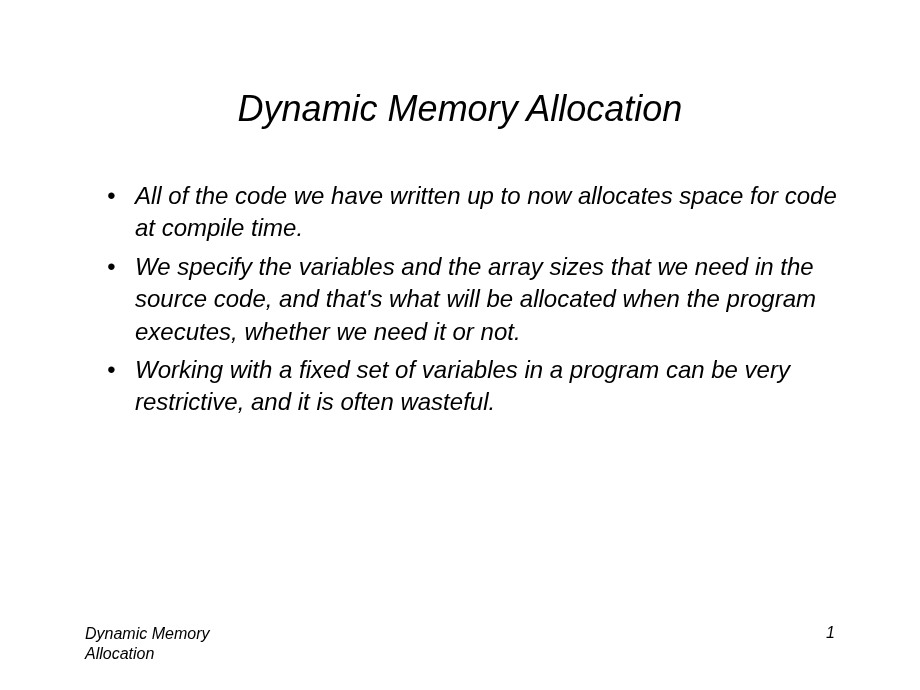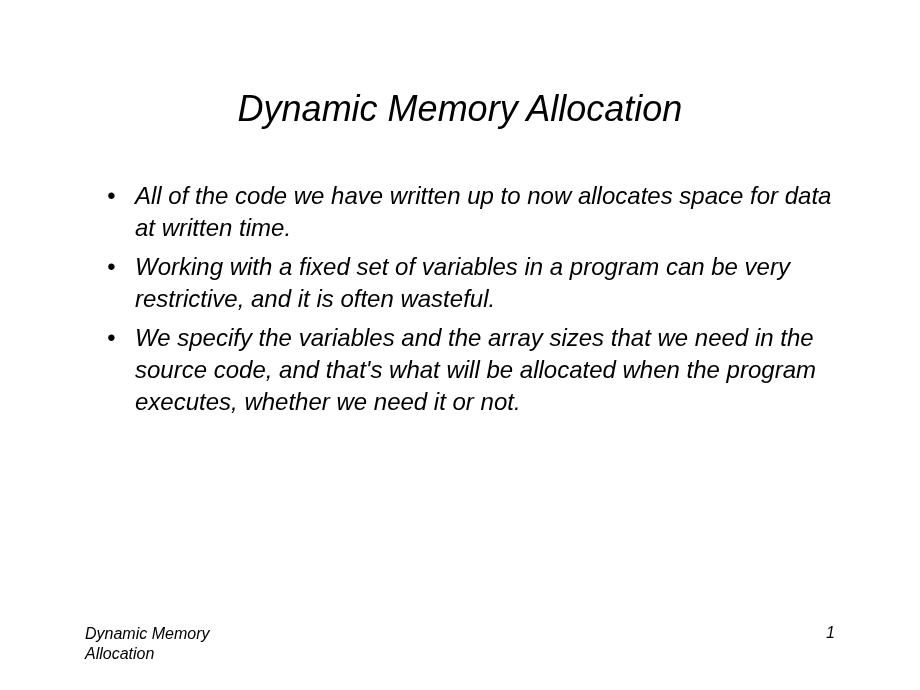--- a/index.html
+++ b/index.html
@@ -71,22 +71,22 @@
     text-align: right;
   }
 </style>
 </head>
 <body>
 
 <div class="slide">
   <h1 class="title">Dynamic Memory Allocation</h1>
   <div class="content">
     <ul class="bullet-list">
-      <li class="bullet-item">All of the code we have written up to now allocates space for data at written time.</li>
+      <li class="bullet-item">All of the code we have written up to now allocates space for code at compile time.</li>
+      <li class="bullet-item">We specify the variables and the array sizes that we need in the source code, and that's what will be allocated when the program executes, whether we need it or not.</li>
       <li class="bullet-item">Working with a fixed set of variables in a program can be very restrictive, and it is often wasteful.</li>
-      <li class="bullet-item">We specify the variables and the array sizes that we need in the source code, and that's what will be allocated when the program executes, whether we need it or not.</li>
     </ul>
   </div>
   <div class="footer">
     <div class="footer-left">Dynamic Memory Allocation</div>
     <div class="footer-right">1</div>
   </div>
 </div>
 
 </body></html>

